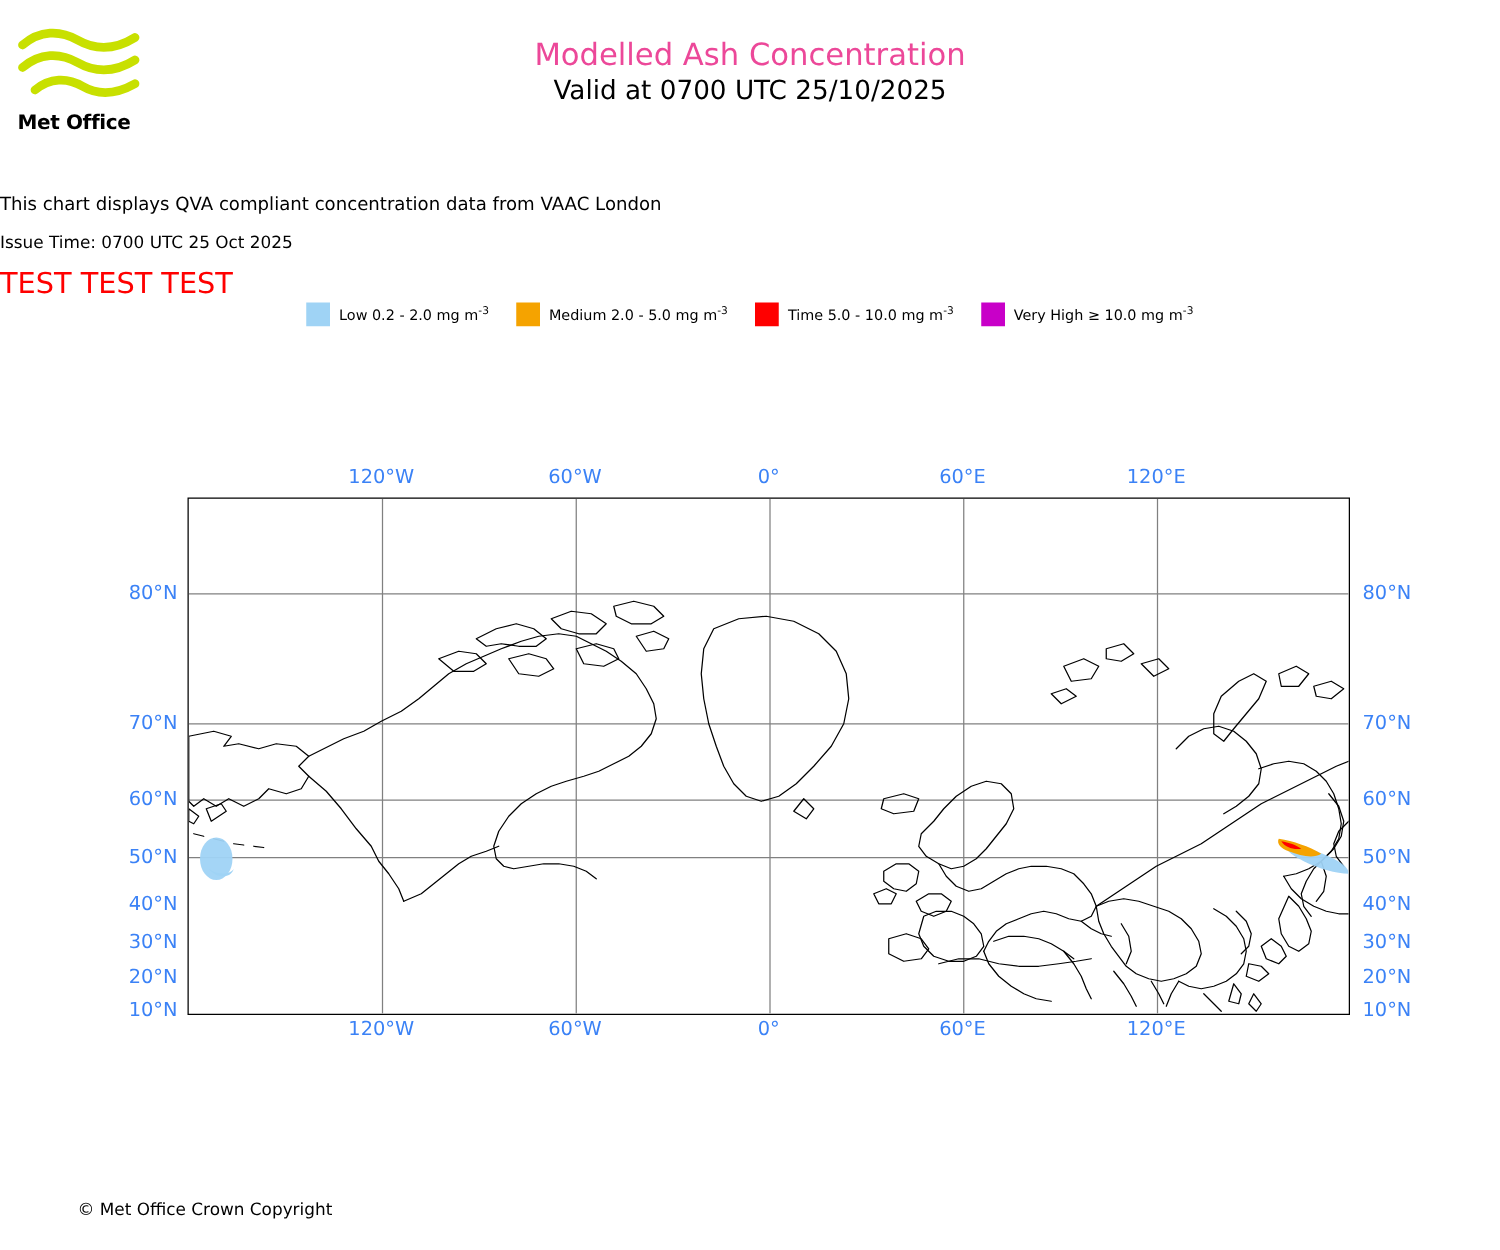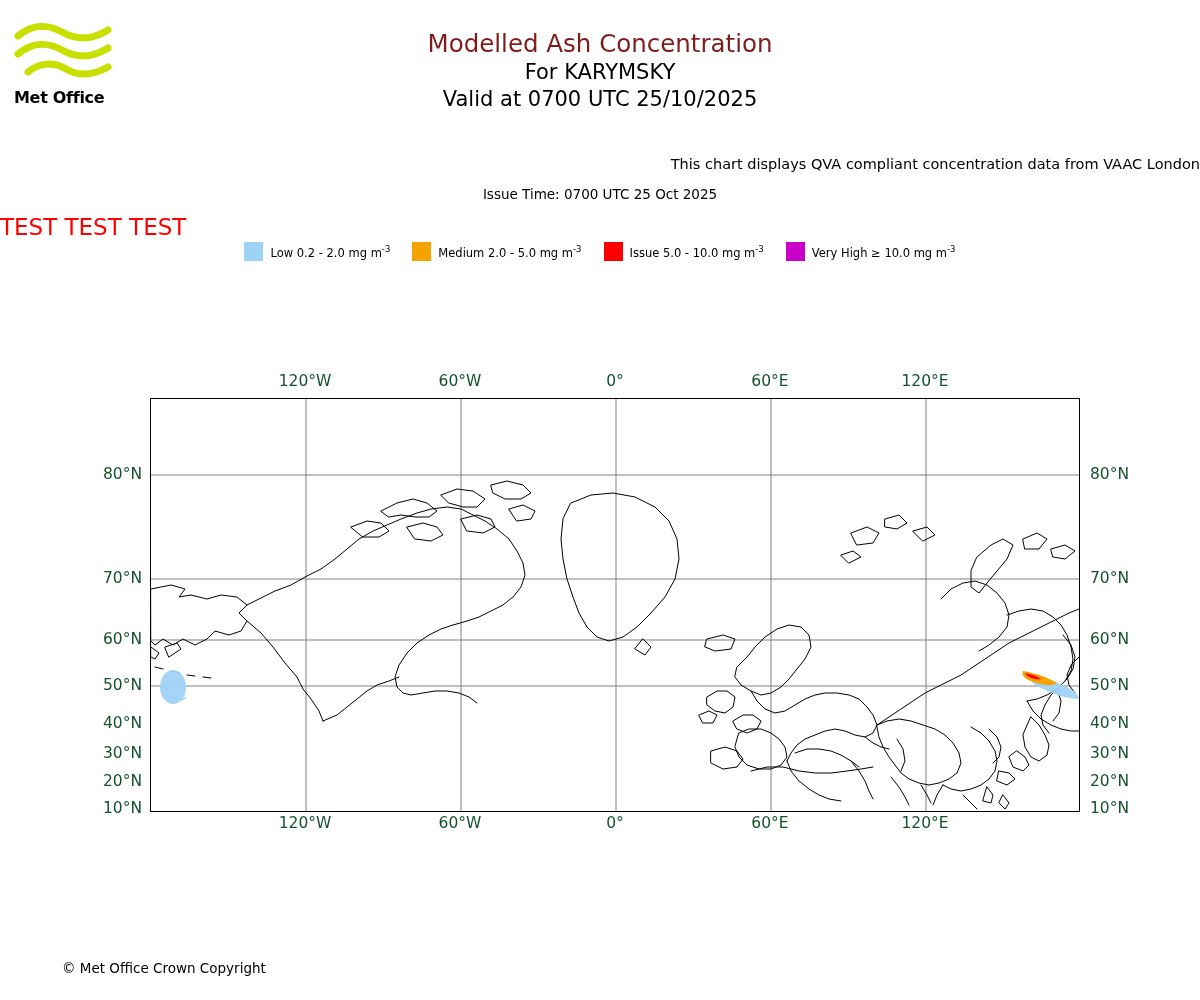--- a/index.html
+++ b/index.html
@@ -38,41 +38,41 @@
   .title-block {
     position: absolute;
     left: 0;
     top: 28px;
     width: 1200px;
     text-align: center;
   }
   .title-main {
     font-size: 24.5px;
     line-height: 31px;
-    color: #7f1d1d;
+    color: #ec4899;
   }
   .title-sub {
     font-size: 21px;
     line-height: 27px;
     color: #000;
   }
   .desc-line {
     position: absolute;
     left: 0;
     top: 156px;
     width: 1200px;
-    text-align: right;
+    text-align: left;
     font-size: 14.5px;
   }
   .issue-line {
     position: absolute;
     left: 0;
     top: 186px;
     width: 1200px;
-    text-align: center;
+    text-align: left;
     font-size: 13.5px;
   }
   .test-line {
     position: absolute;
     left: 0;
     top: 214px;
     width: 1200px;
     text-align: left;
     font-size: 23px;
     color: #ff0000;
@@ -119,21 +119,21 @@
     border: 1px solid #000;
     box-sizing: border-box;
     overflow: hidden;
     background: #ffffff;
   }
   #map-svg { display: block; }
 
   .axis-label {
     position: absolute;
     font-size: 15.5px;
-    color: #14532d;
+    color: #3b82f6;
     white-space: nowrap;
   }
   .lon-top { transform: translateX(-50%); }
   .lon-bottom { transform: translateX(-50%); }
   .lat-left { transform: translateY(-50%); text-align: right; }
   .lat-right { transform: translateY(-50%); text-align: left; }
 
   
   .copyright {
     position: absolute;
@@ -152,21 +152,20 @@
       <path d="M4,14 C18,2 34,2 48,10 C62,18 78,18 94,8"></path>
       <path d="M4,32 C18,20 34,20 48,28 C62,36 78,36 94,26"></path>
       <path d="M14,50 C26,40 40,40 52,47 C64,54 78,54 94,45"></path>
     </g>
   </svg>
 </div>
 <div class="logo-text">Met Office</div>
 
 <div class="title-block">
   <div class="title-main">Modelled Ash Concentration</div>
-  <div class="title-sub">For KARYMSKY</div>
   <div class="title-sub">Valid at 0700 UTC 25/10/2025</div>
 </div>
 
 <div class="desc-line">This chart displays QVA compliant concentration data from VAAC London</div>
 <div class="issue-line">Issue Time: 0700 UTC 25 Oct 2025</div>
 <div class="test-line">TEST TEST TEST</div>
 
 <div class="legend">
 
   <div class="legend-item">
@@ -181,21 +180,21 @@
     <div class="legend-swatch" style="background:#f5a300"></div>
     <div class="legend-label">
       <span>Medium</span>
       <span>2.0 - 5.0 mg m</span><sup>-3</sup>
     </div>
   </div>
 
   <div class="legend-item">
     <div class="legend-swatch" style="background:#ff0000"></div>
     <div class="legend-label">
-      <span>Issue</span>
+      <span>Time</span>
       <span>5.0 - 10.0 mg m</span><sup>-3</sup>
     </div>
   </div>
 
   <div class="legend-item">
     <div class="legend-swatch" style="background:#c800c8"></div>
     <div class="legend-label">
       <span>Very High</span>
       <span>≥ 10.0 mg m</span><sup>-3</sup>
     </div>

